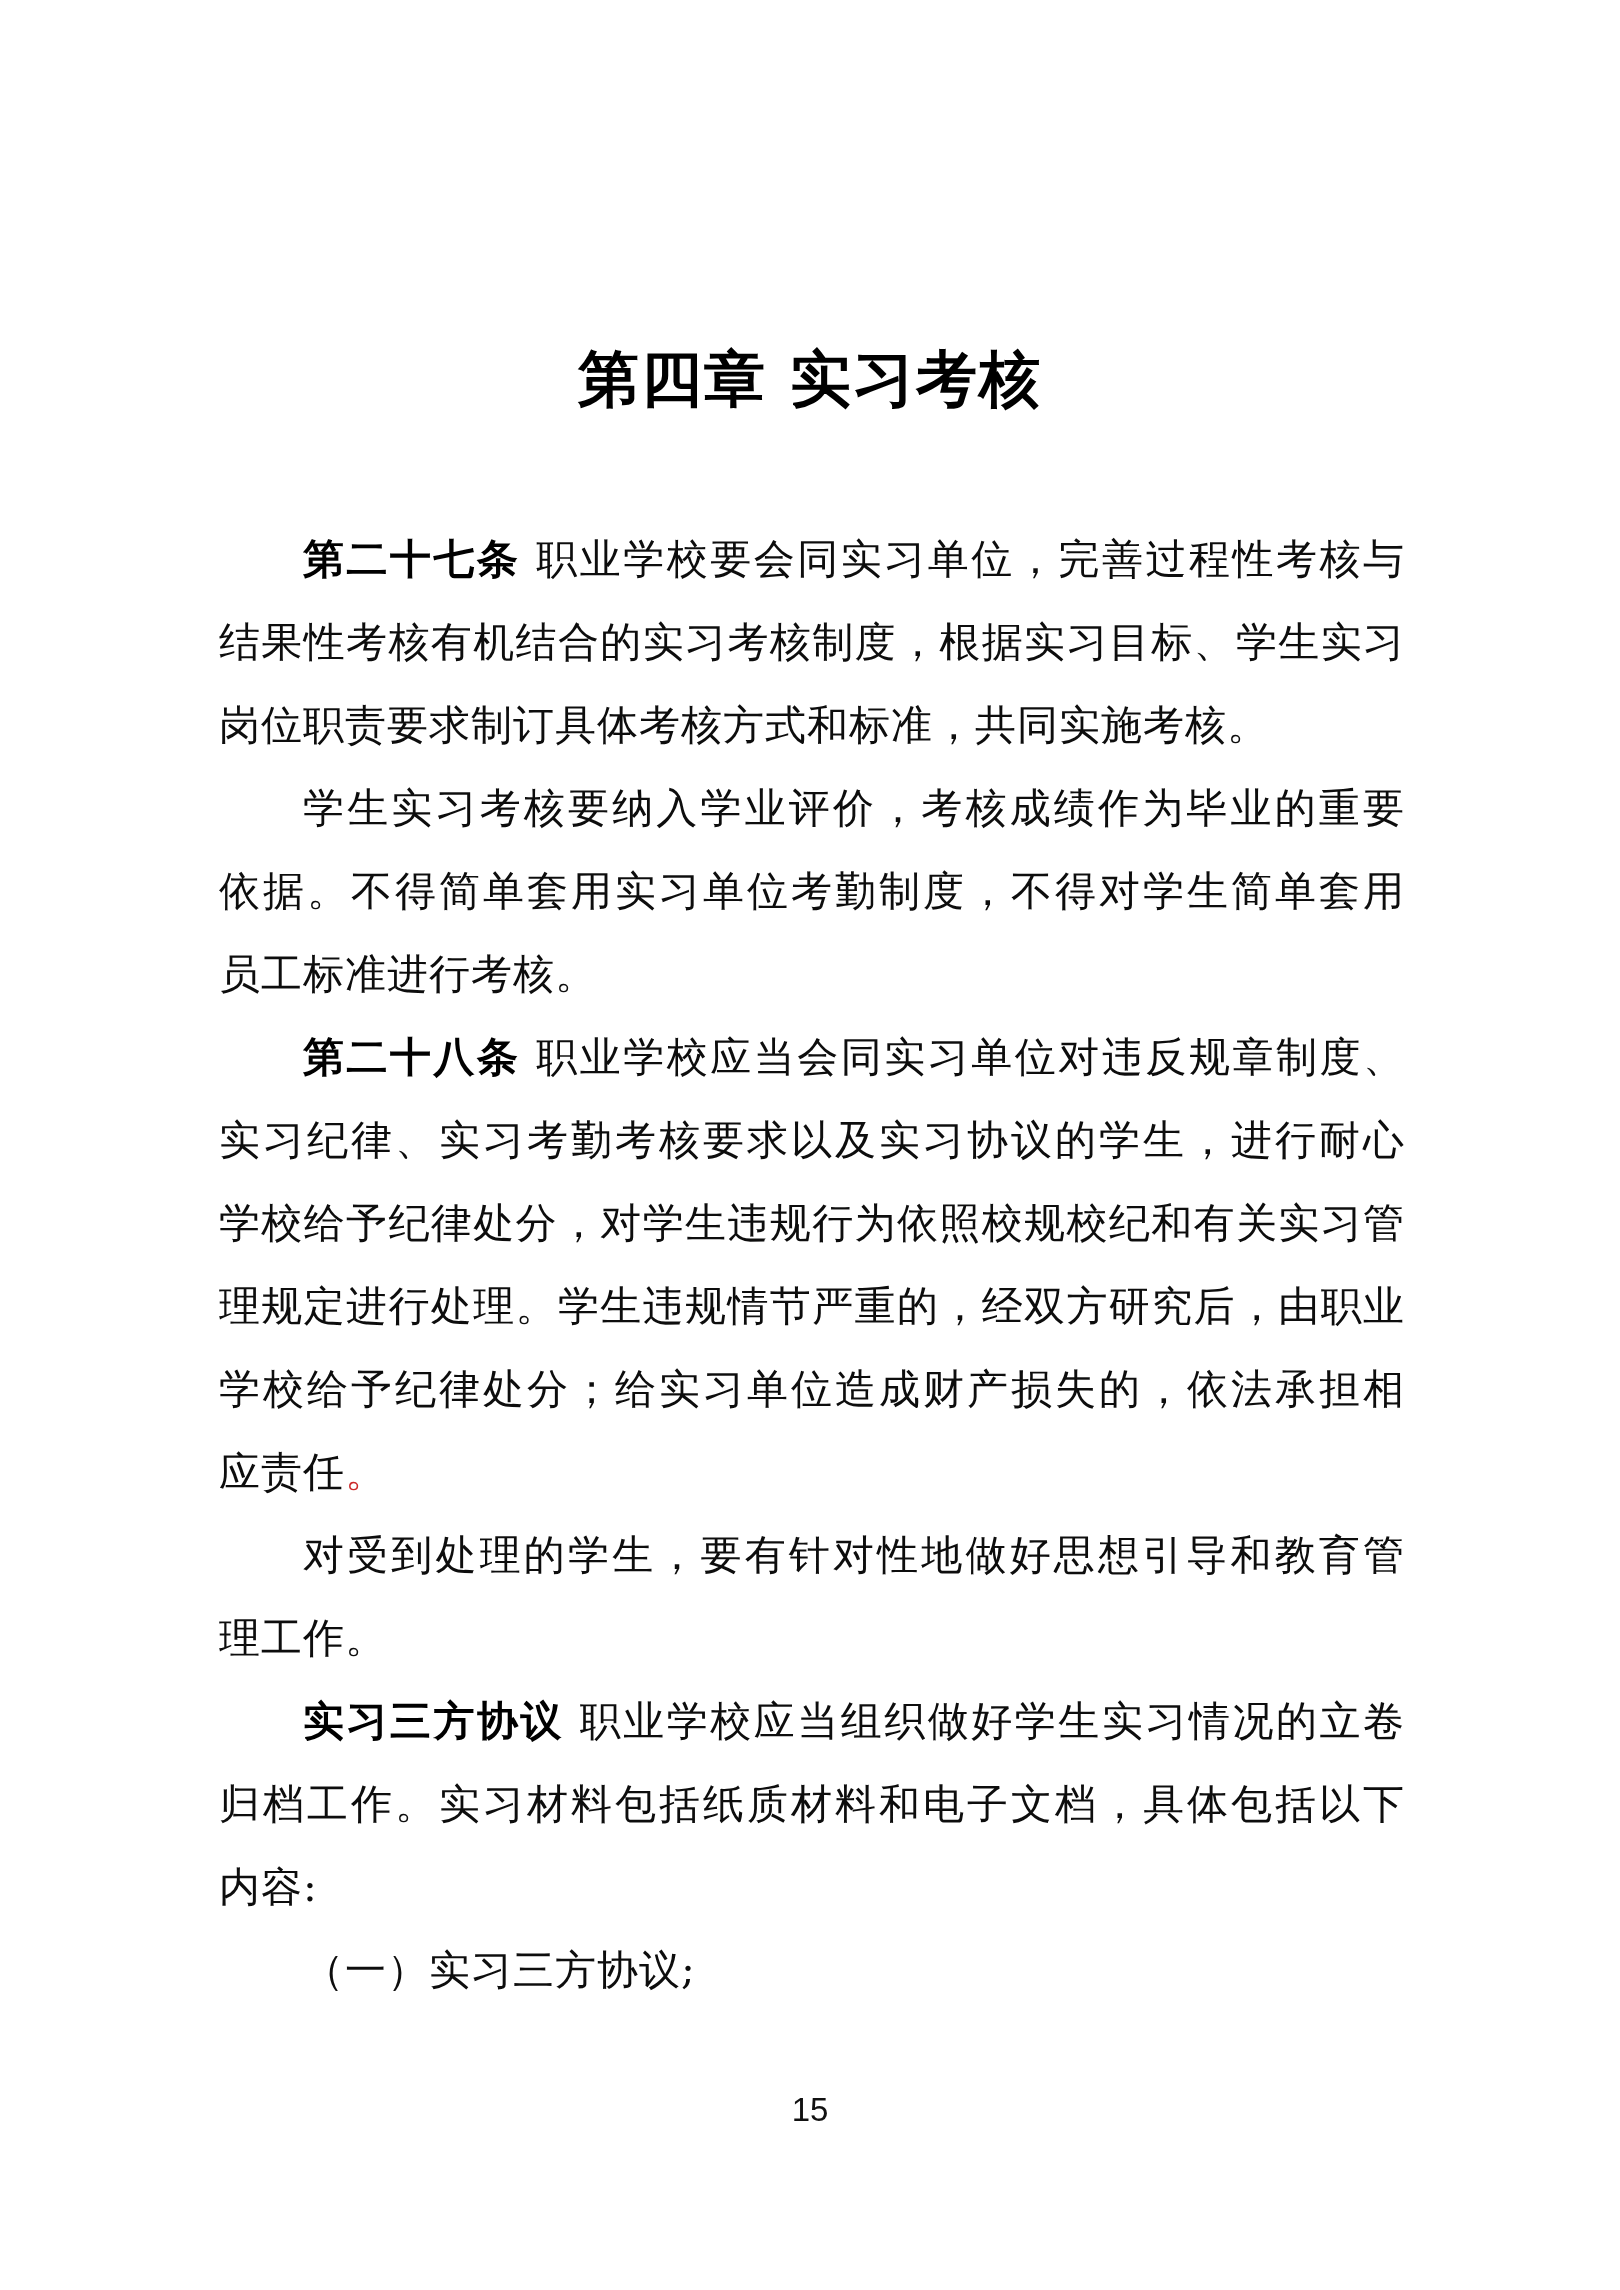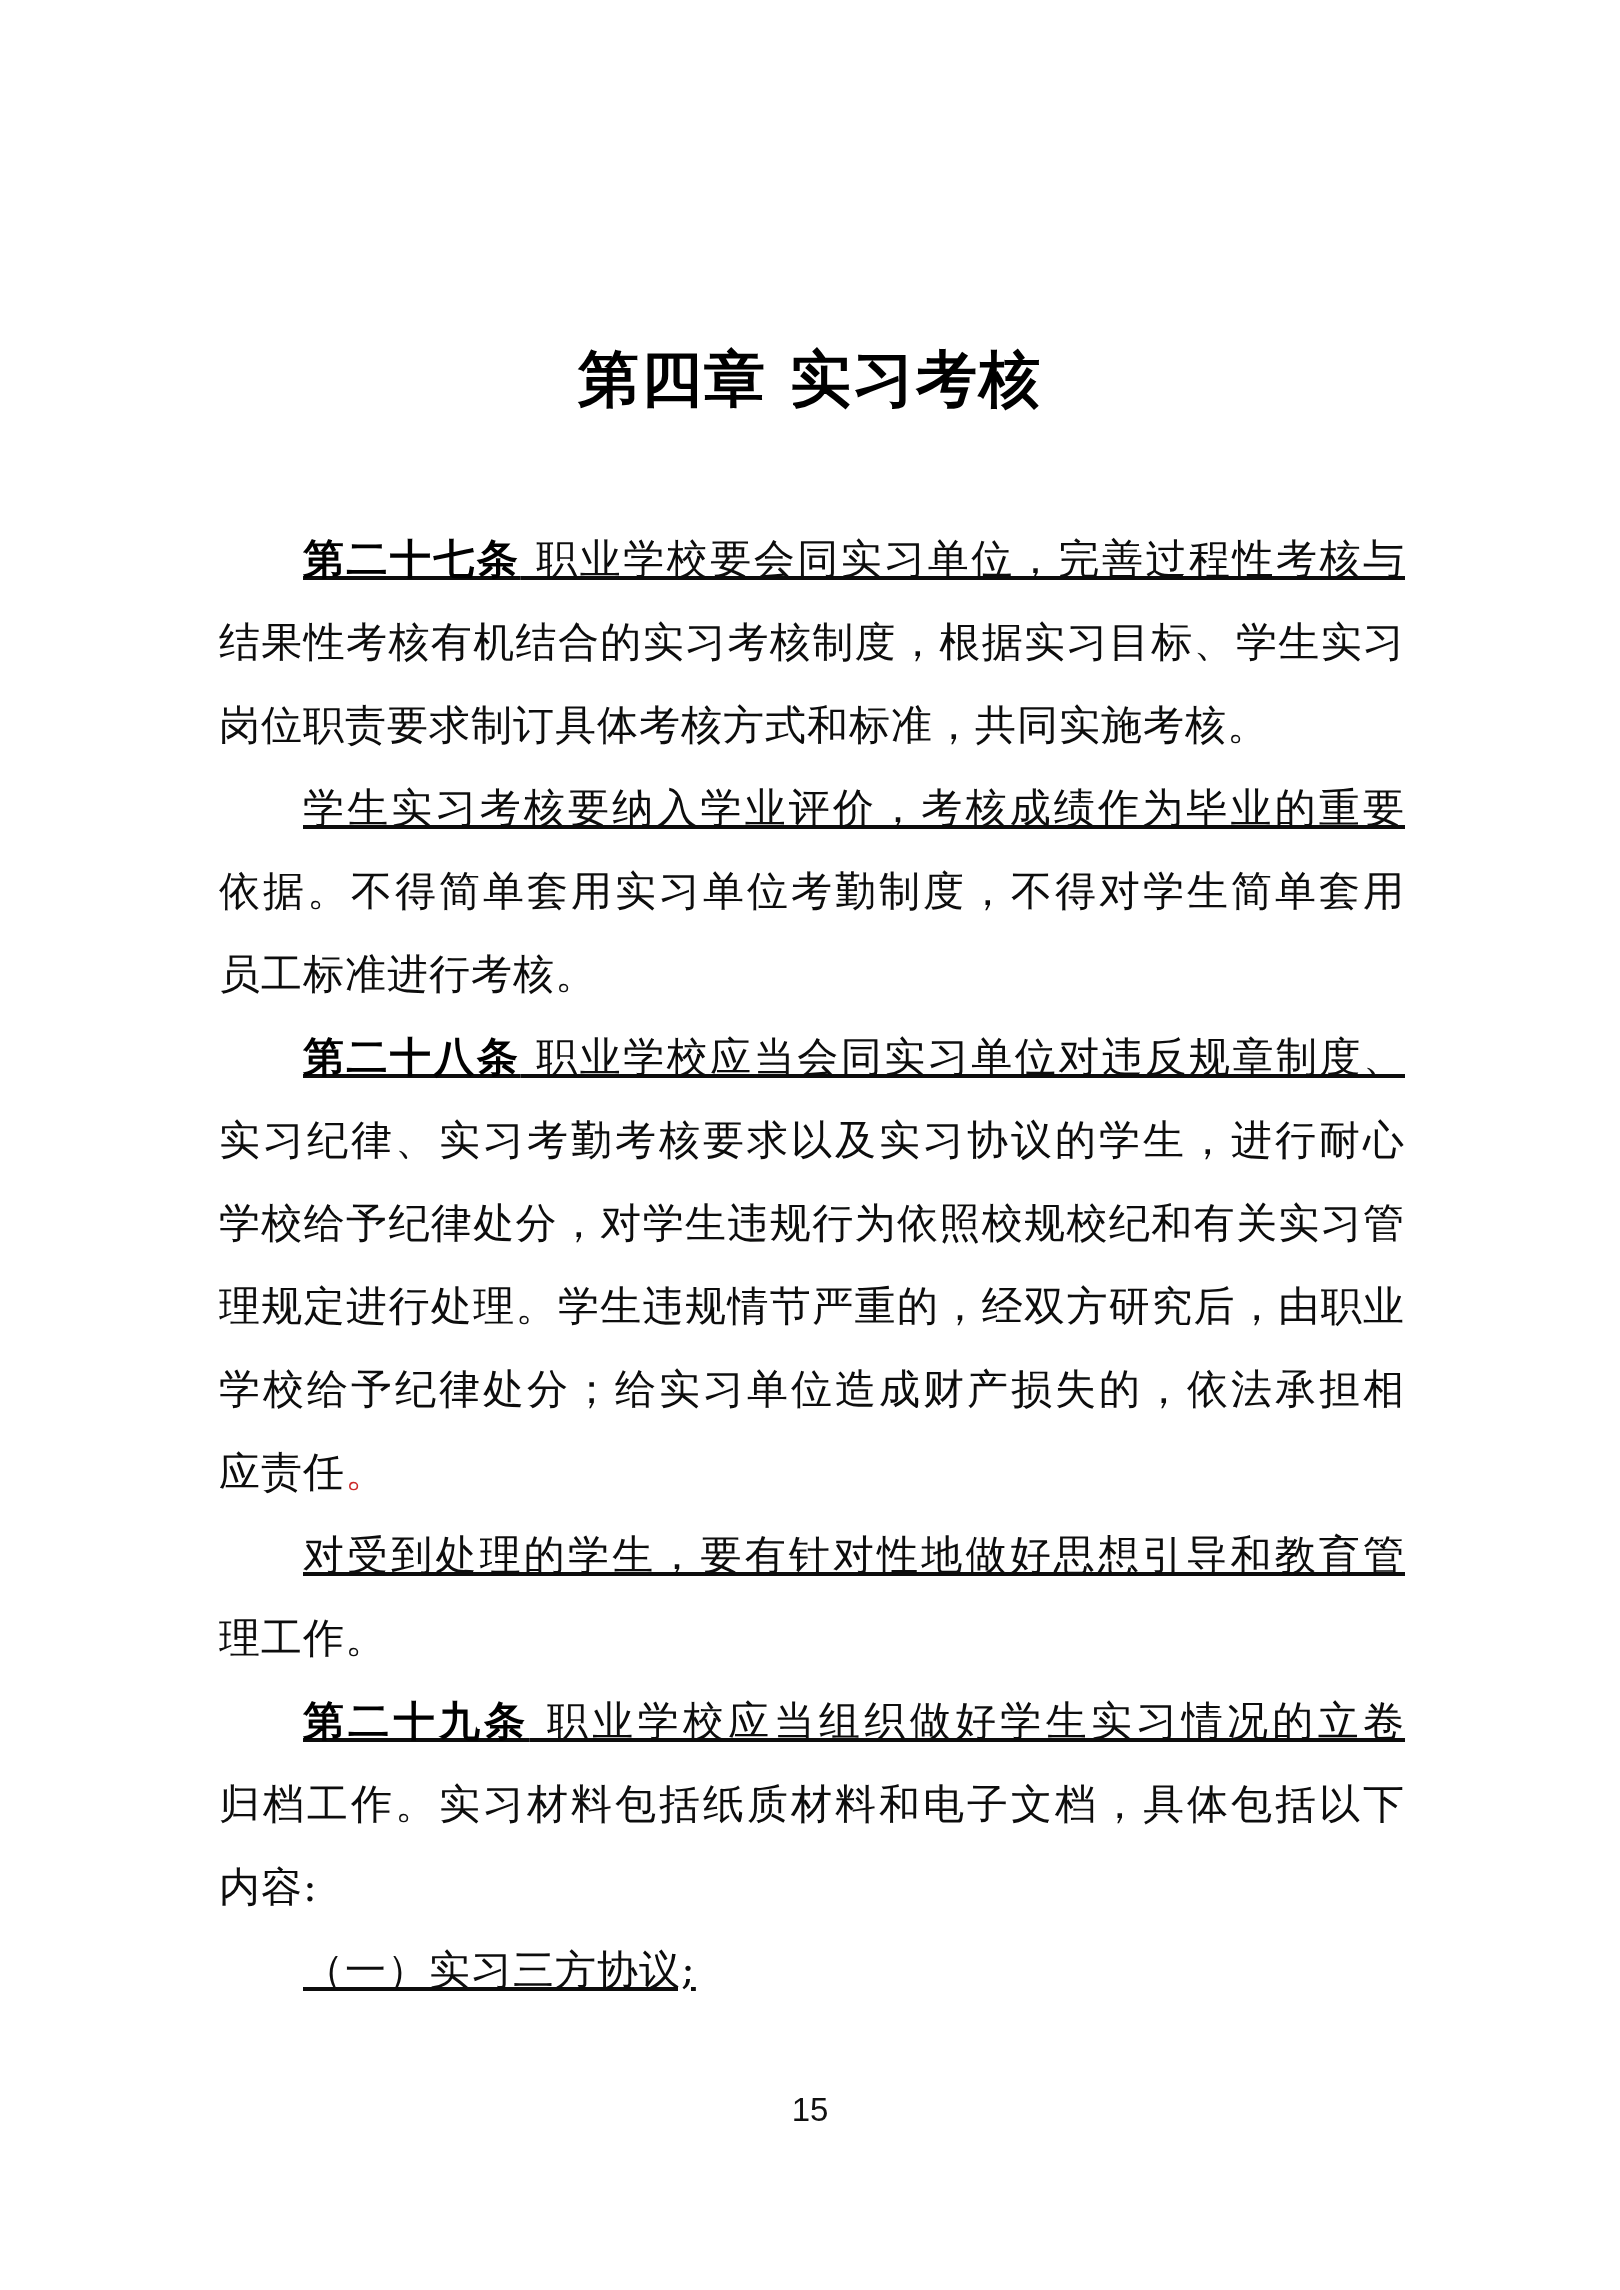--- a/index.html
+++ b/index.html
@@ -43,21 +43,20 @@
     letter-spacing: 1px;
     text-align: justify;
     white-space: normal;
     color: #0d0d0d;
   }
   .line.full {
     text-align-last: justify;
   }
   .line.indent {
     text-indent: 84px;
-    text-decoration: underline;
   }
   .seg-bold {
     font-weight: 700;
     color: #000000;
   }
   .page-number {
     position: absolute;
     top: 2090px;
     left: 0;
     width: 100%;
@@ -82,21 +81,21 @@
       <div class="line full"><span>依据。不得简单套用实习单位考勤制度，不得对学生简单套用</span></div>
       <div class="line"><span>员工标准进行考核。</span></div>
       <div class="line full indent"><span class="seg-bold">第二十八条</span><span> 职业学校应当会同实习单位对违反规章制度、</span></div>
       <div class="line full"><span>实习纪律、实习考勤考核要求以及实习协议的学生，进行耐心</span></div>
       <div class="line full"><span>学校给予纪律处分，对学生违规行为依照校规校纪和有关实习管</span></div>
       <div class="line full"><span>理规定进行处理。学生违规情节严重的，经双方研究后，由职业</span></div>
       <div class="line full"><span>学校给予纪律处分；给实习单位造成财产损失的，依法承担相</span></div>
       <div class="line"><span>应责任</span><span class="seg-red" style="color: rgb(204, 42, 42);">。</span></div>
       <div class="line full indent"><span>对受到处理的学生，要有针对性地做好思想引导和教育管</span></div>
       <div class="line"><span>理工作。</span></div>
-      <div class="line full indent"><span class="seg-bold">第二十九条</span><span> 职业学校应当组织做好学生实习情况的立卷</span></div>
+      <div class="line full indent"><span class="seg-bold">实习三方协议</span><span> 职业学校应当组织做好学生实习情况的立卷</span></div>
       <div class="line full"><span>归档工作。实习材料包括纸质材料和电子文档，具体包括以下</span></div>
       <div class="line"><span>内容:</span></div>
       <div class="line indent"><span>（一）实习三方协议;</span></div>
     </div>
 
   <div class="page-number">15</div>
 </div>
 
 
 </body></html>

